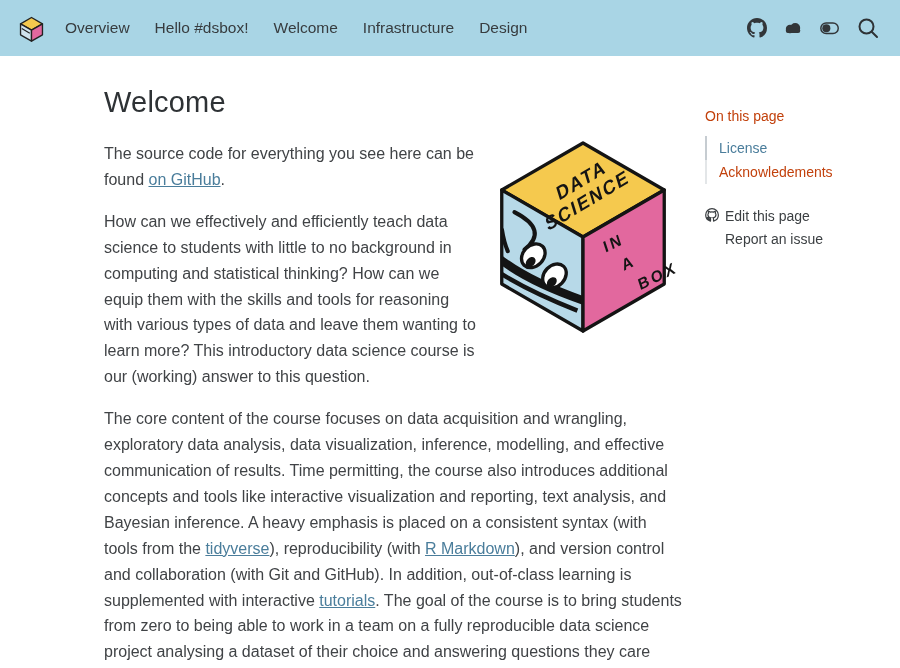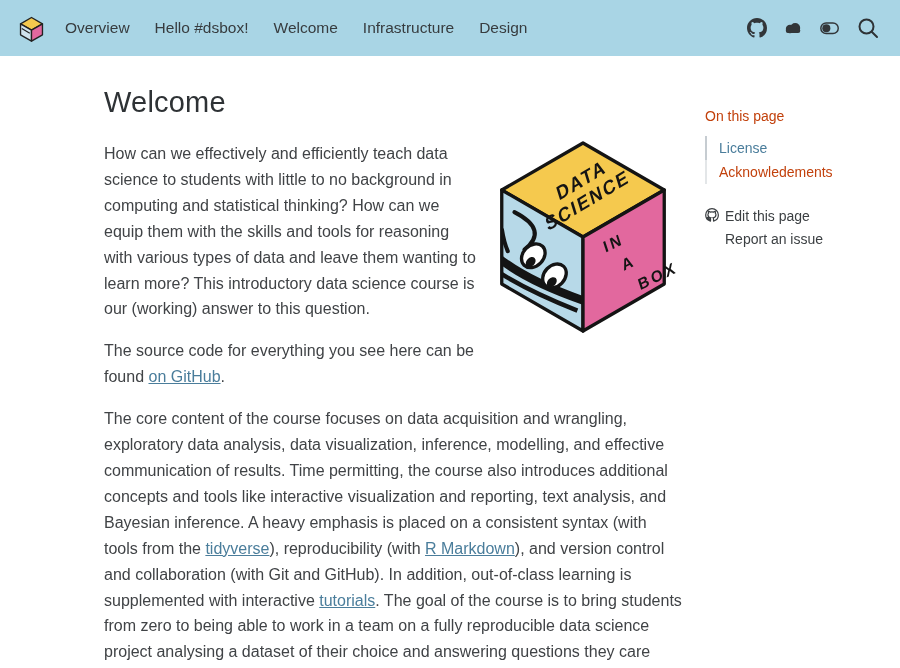--- a/index.html
+++ b/index.html
@@ -171,24 +171,24 @@
 
           <g transform="translate(118,120) rotate(-26) skewX(-8)" font-size="16" letter-spacing="3">
             <text x="0" y="0">IN</text>
             <text x="12" y="25">A</text>
             <text x="22" y="50">BOX</text>
           </g>
         </svg>
       </figure>
 
       <p>
-        <span>How can we effectively and efficiently teach data science to students with little to no background in computing and statistical thinking? How can we equip them with the skills and tools for reasoning with various types of data and leave them wanting to learn more? This introductory data science course is our (working) answer to this question.</span>
+        <span>The source code for everything you see here can be found </span><a class="text-link">on GitHub</a><span>.</span>
       </p>
       <p>
-        <span>The source code for everything you see here can be found </span><a class="text-link">on GitHub</a><span>.</span>
+        <span>How can we effectively and efficiently teach data science to students with little to no background in computing and statistical thinking? How can we equip them with the skills and tools for reasoning with various types of data and leave them wanting to learn more? This introductory data science course is our (working) answer to this question.</span>
       </p>
     </div>
 
     <p>
       <span>The core content of the course focuses on data acquisition and wrangling, exploratory data analysis, data visualization, inference, modelling, and effective communication of results. Time permitting, the course also introduces additional concepts and tools like interactive visualization and reporting, text analysis, and Bayesian inference. A heavy emphasis is placed on a consistent syntax (with tools from the </span><a class="text-link">tidyverse</a><span>), reproducibility (with </span><a class="text-link">R Markdown</a><span>), and version control and collaboration (with Git and GitHub). In addition, out-of-class learning is supplemented with interactive </span><a class="text-link">tutorials</a><span>. The goal of the course is to bring students from zero to being able to work in a team on a fully reproducible data science project analysing a dataset of their choice and answering questions they care about.</span>
     </p>
 
   </main>
 
   <aside class="toc">

